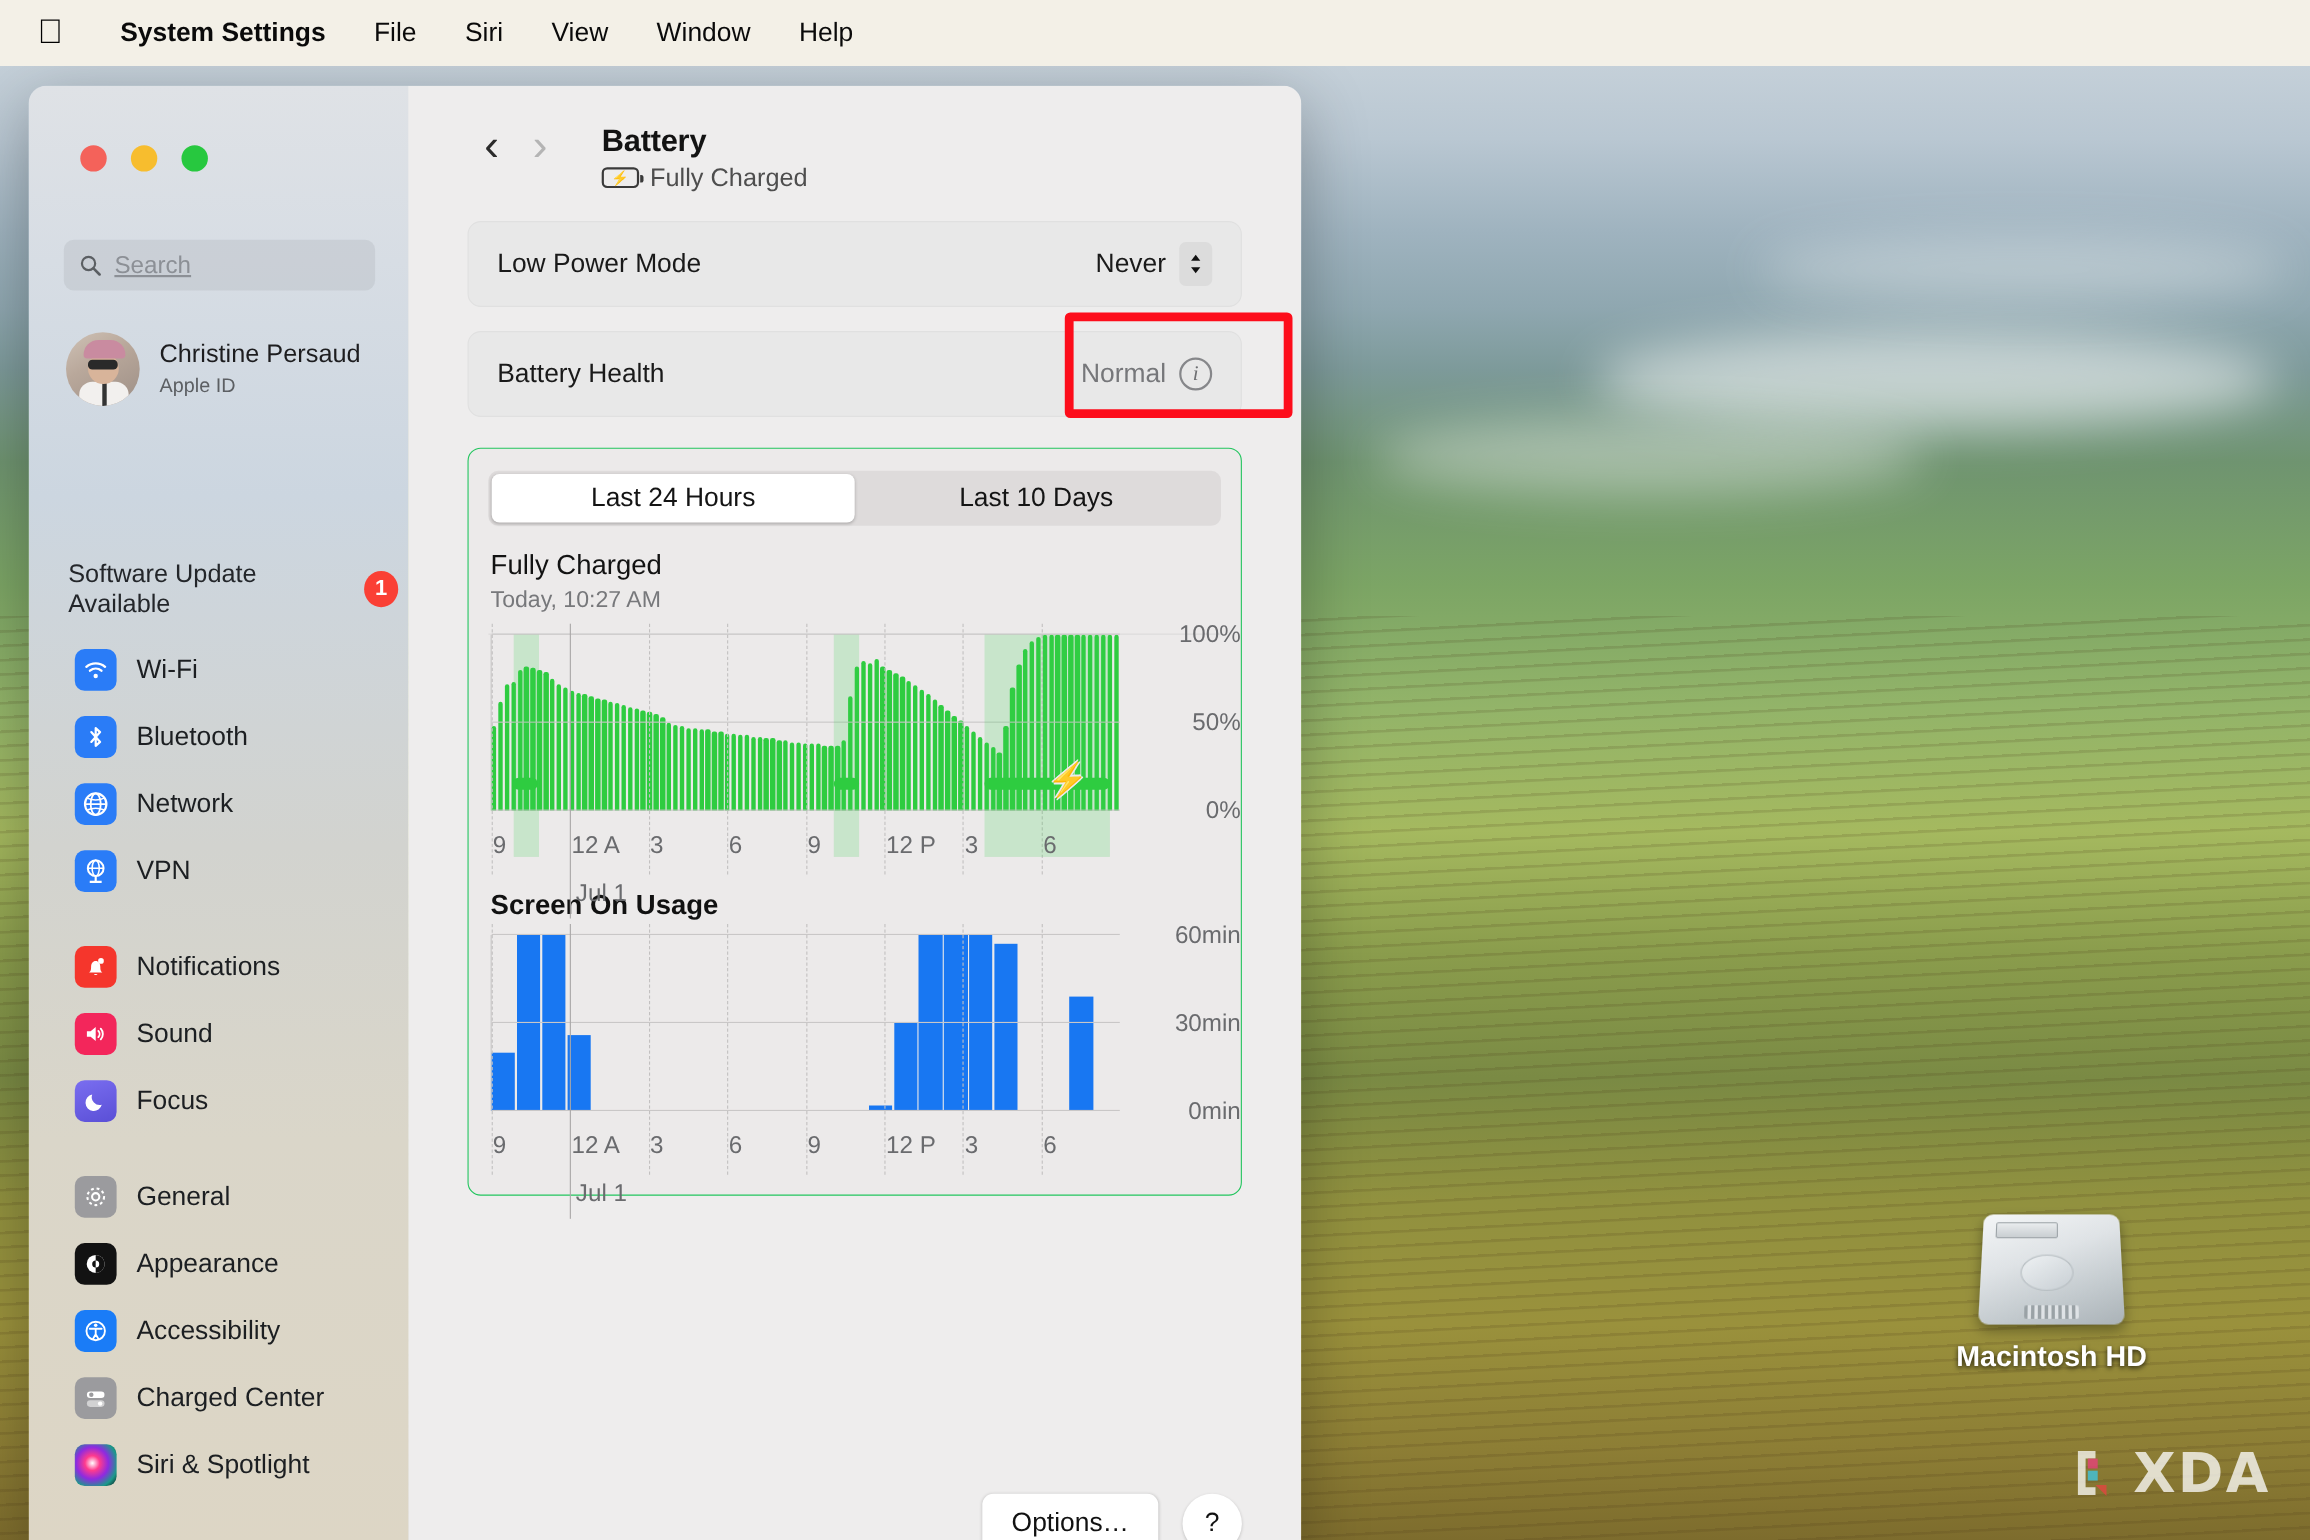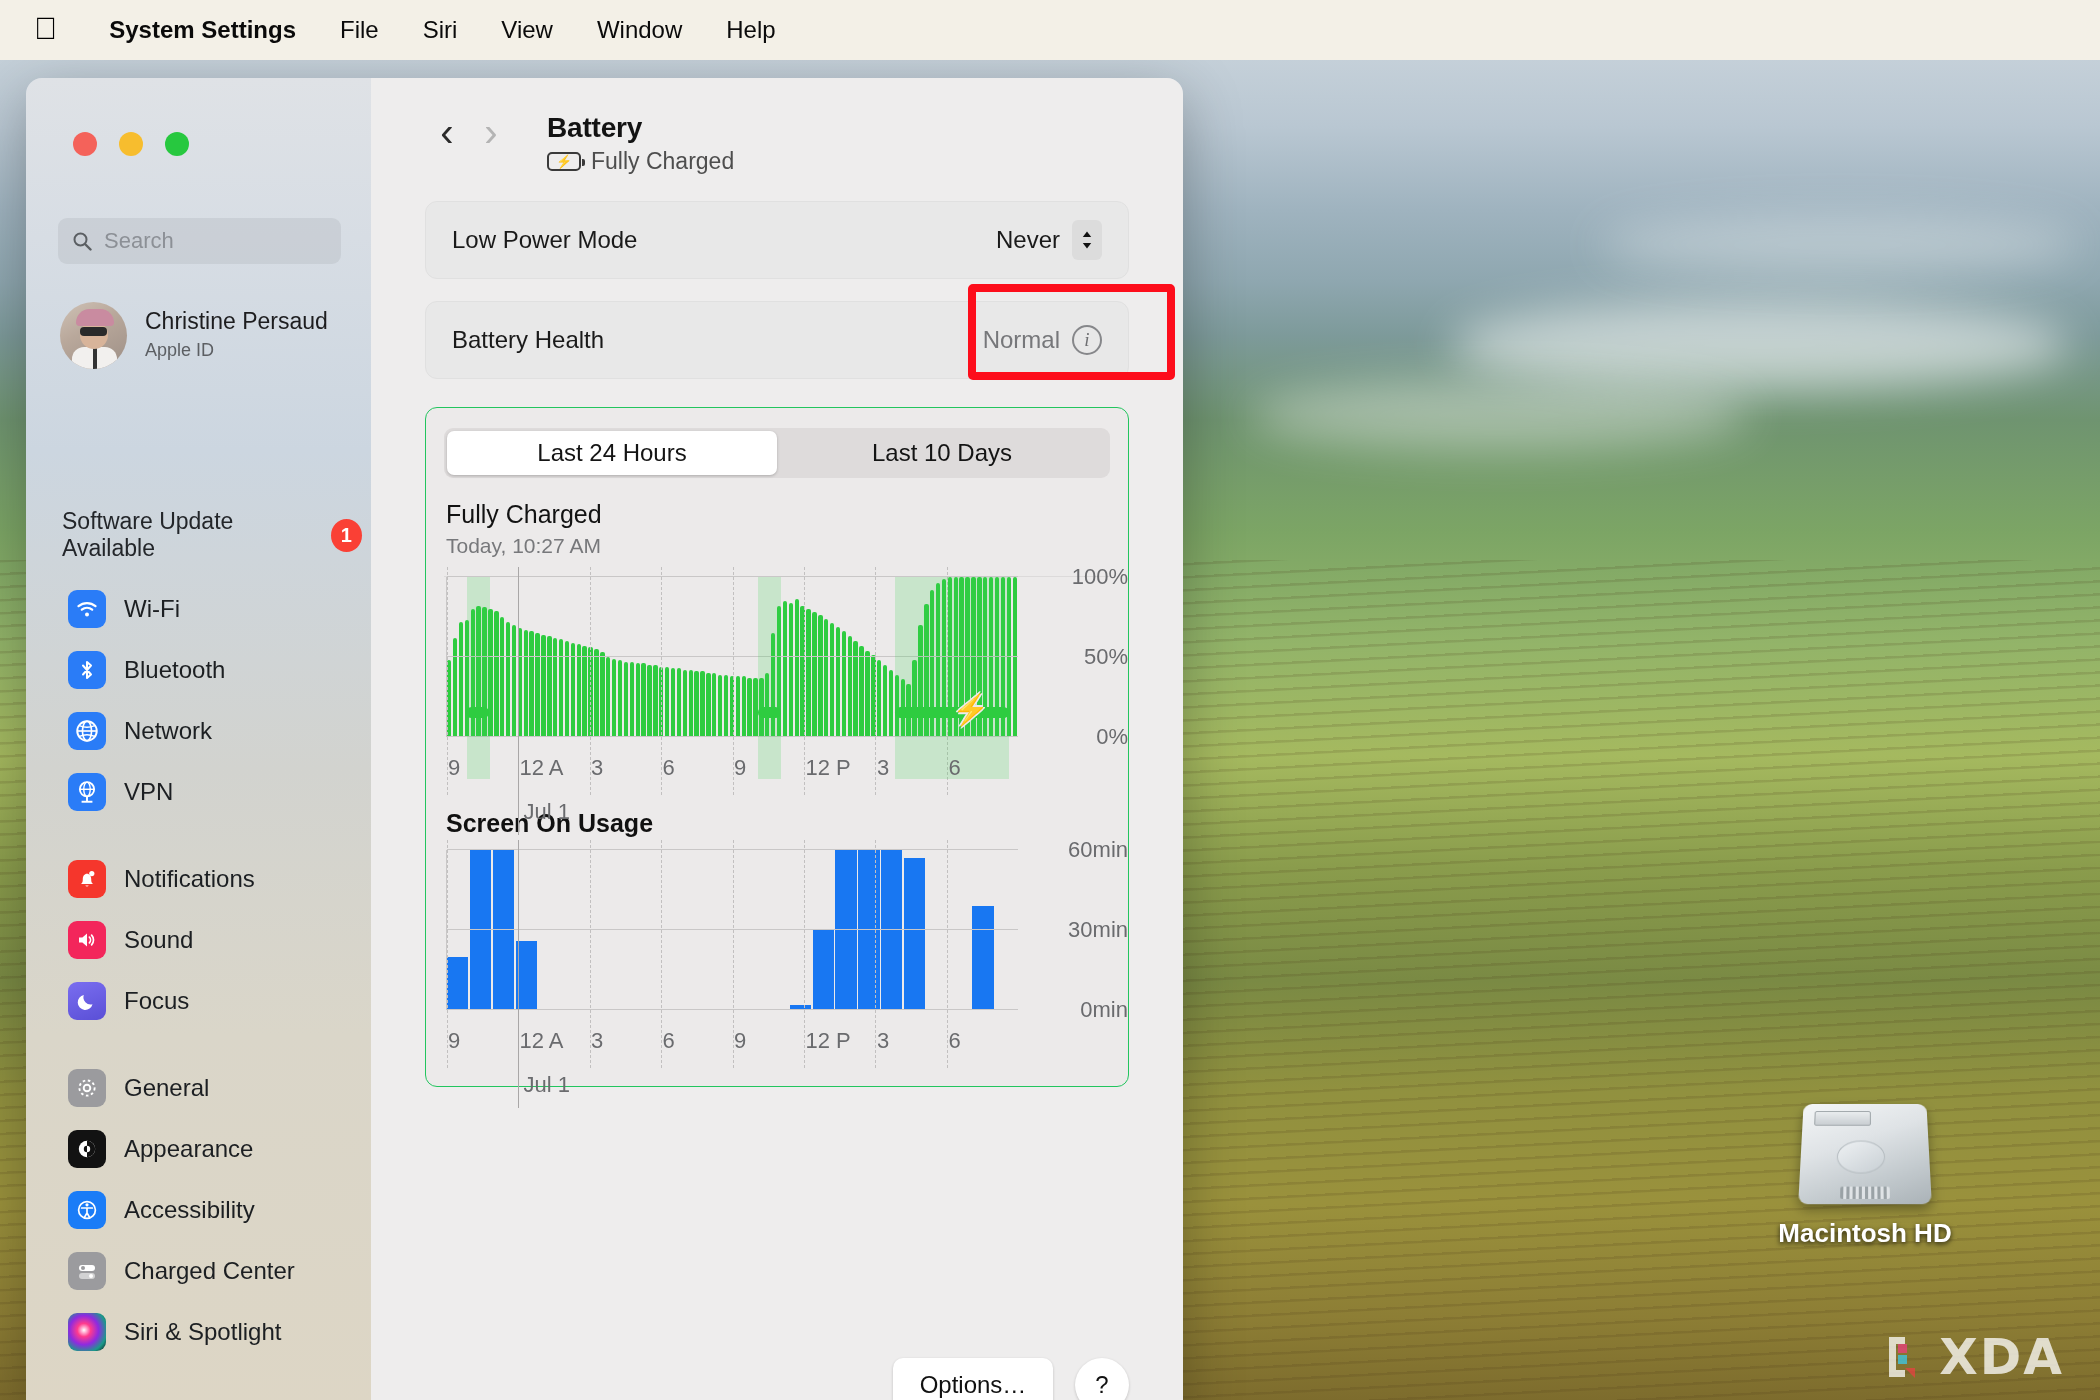--- a/index.html
+++ b/index.html
@@ -60,21 +60,21 @@
   .traffic { position:absolute; left:47px; top:54px; display:flex; gap:22px; }
   .tl { width:24px; height:24px; border-radius:50%; }
   .tl.r{ background:#f4625a; } .tl.y{ background:#f7bd2e; } .tl.g{ background:#27c83f; }
 
   .search-box {
     position:absolute; left:32px; top:140px; width:283px; height:46px;
     background:rgba(150,155,160,.20); border-radius:9px;
     display:flex; align-items:center; gap:12px; padding:0 14px;
   }
   .search-ico { width:20px; height:20px; flex:0 0 20px; }
-  .search-ph { font-size:22px; color:#8c9096; }
+  .search-ph { font-size:22px; color:#8c9096;text-decoration:underline; }
 
   .account {
     position:absolute; left:34px; top:215px; width:300px; height:84px;
     display:flex; align-items:center; gap:18px;
   }
   .avatar {
     width:67px; height:67px; border-radius:50%; flex:0 0 67px; overflow:hidden;
     background:linear-gradient(150deg,#cfc2b6 0%,#b9a89b 40%,#9d8f86 100%);
     position:relative;
   }
@@ -229,21 +229,21 @@
   .hd-lbl { position:absolute; left:12px; top:8px; width:58px; height:16px;
     background:linear-gradient(180deg,#e9ecee,#c9ced2); border:1px solid #9aa1a5; border-radius:2px; }
   .hd-circ { position:absolute; left:36px; top:40px; width:48px; height:34px;
     background:linear-gradient(150deg,#eef1f3,#c8cfd4); border-radius:50%; border:1px solid #b6bdc1;}
   .hd-vent { position:absolute; left:40px; bottom:5px; width:48px; height:12px;
     background:repeating-linear-gradient(90deg,#9aa2a6 0 3px, #dfe3e6 3px 6px); border-radius:2px;}
   .hd-name { margin-top:14px; font-size:26px; font-weight:bold; color:#fff;
     text-shadow:0 2px 5px rgba(0,0,0,.75); }
 
   
-  #xda { position:absolute; right:36px; bottom:14px; display:flex; align-items:center; gap:10px; z-index:10; opacity:.92; }
+  #xda { position:absolute; right:36px; bottom:32px; display:flex; align-items:center; gap:10px; z-index:10; opacity:.92; }
   .xda-mark { width:44px; height:46px; position:relative; }
   .xda-text { font-size:50px; font-weight:bold; color:rgba(255,255,255,.82); letter-spacing:2px; font-family:"DejaVu Sans", sans-serif; }
 </style>
 </head>
 <body>
 
 <div id="desktop">
   <div class="hillmist" style="left:1450px;top:300px;width:620px;height:90px;"></div>
   <div class="hillmist" style="left:1250px;top:380px;width:500px;height:70px;opacity:.7;"></div>
   <div class="hillmist" style="left:1600px;top:215px;width:480px;height:60px;opacity:.6;"></div>

